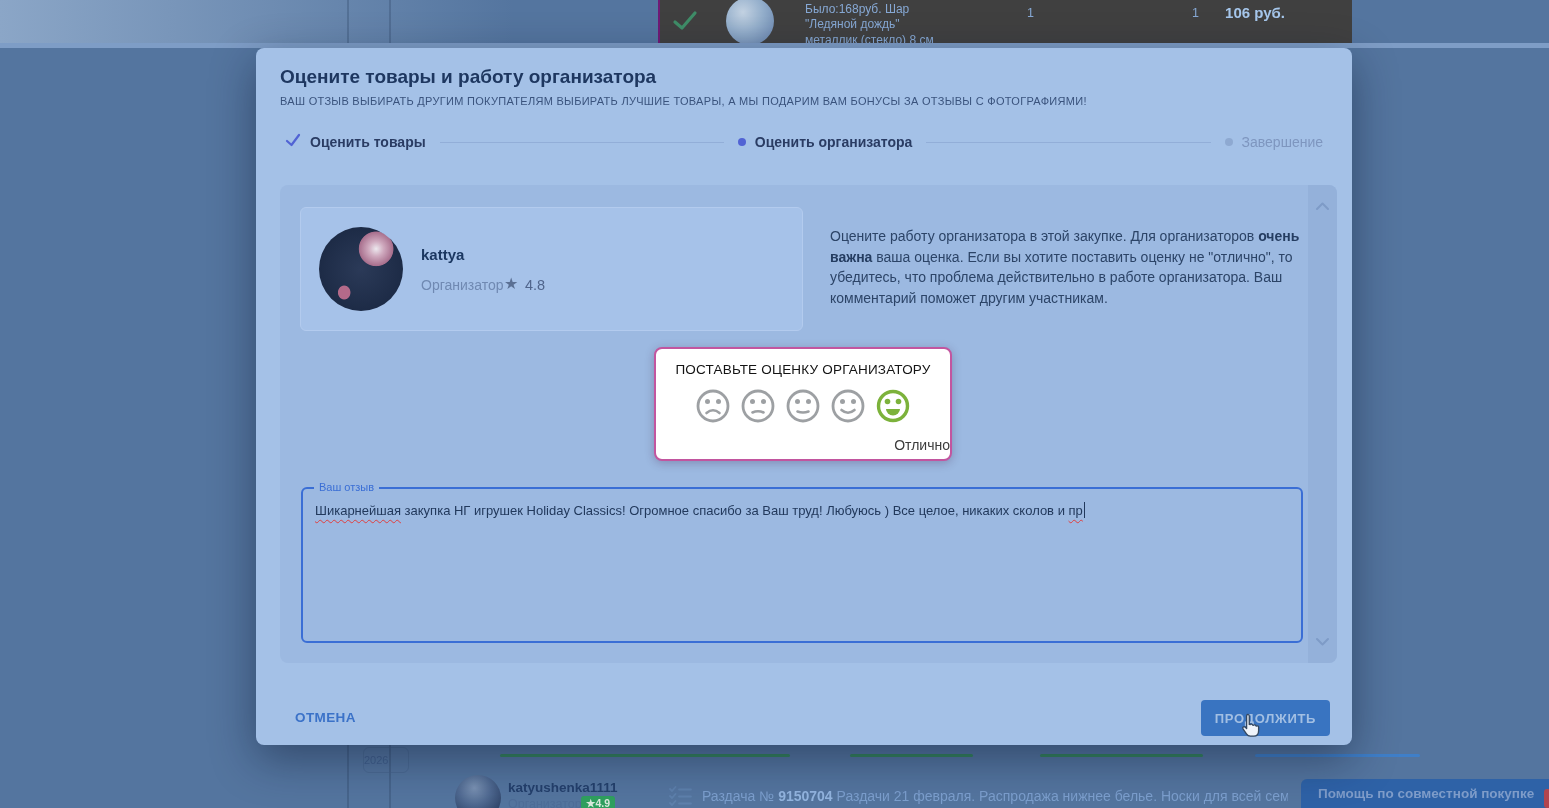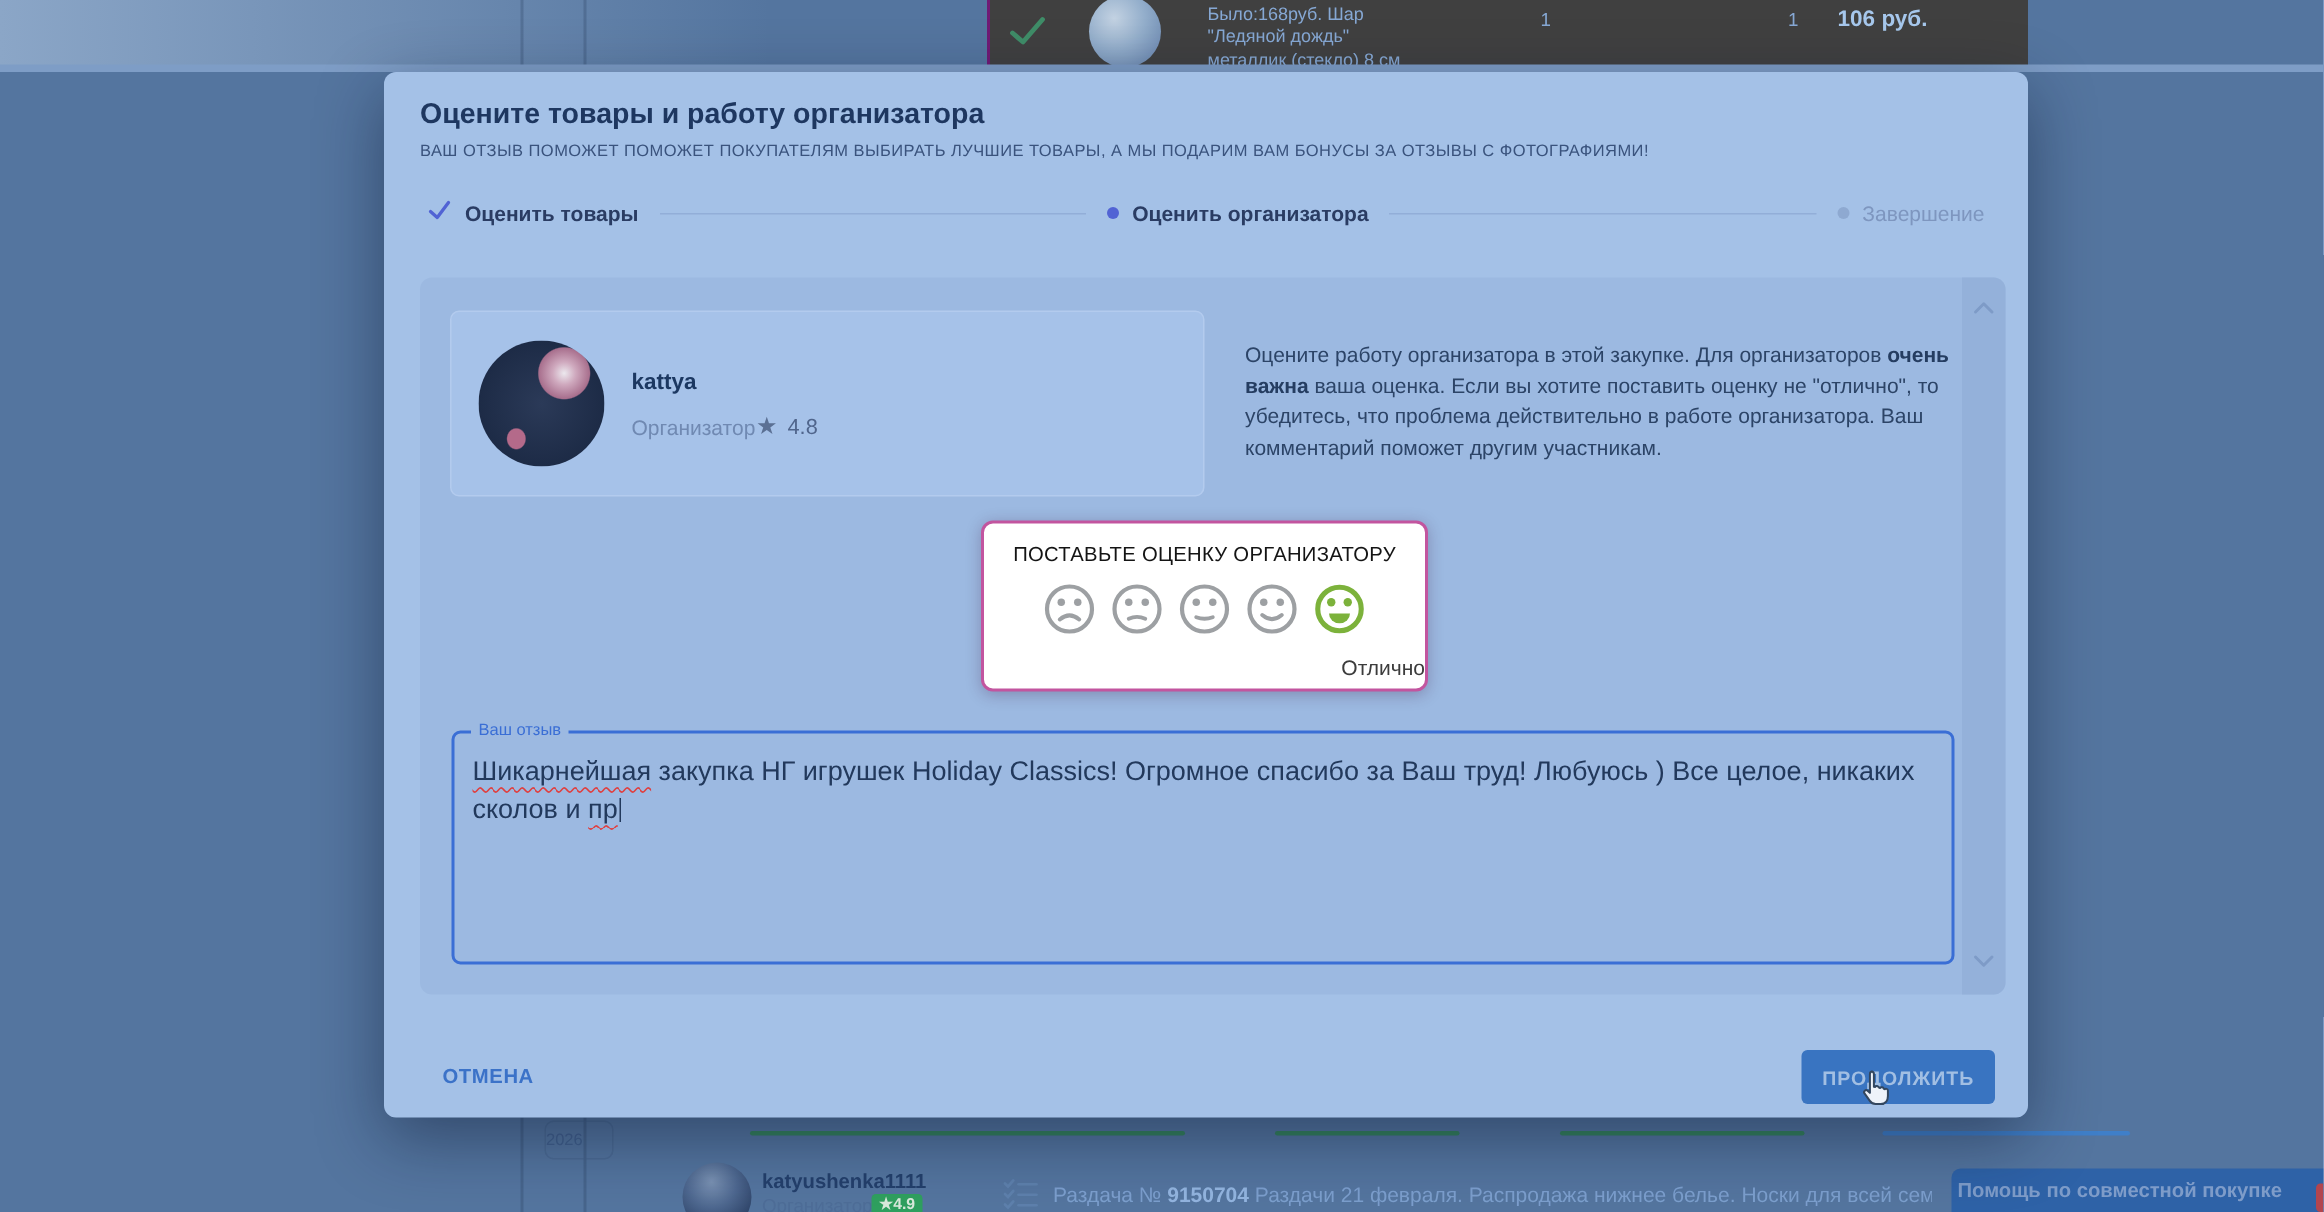--- a/index.html
+++ b/index.html
@@ -34,21 +34,21 @@
   .avatar2 { left:455px; top:775px; width:46px; height:46px; border-radius:50%;
     background:radial-gradient(circle at 42% 28%, #7b93b4 0%, #4e6890 40%, #2b4064 80%); }
   .uname { left:508px; top:780px; font-weight:bold; font-size:13.5px; color:#24406c; }
   .role2 { left:508px; top:797px; font-size:12.5px; color:#4e6d98; }
   .badge { left:581px; top:796px; height:15px; padding:0 5px; background:#2fa05f; border-radius:3px;
     color:#d9e9dc; font-size:10.5px; font-weight:bold; line-height:15px; }
   .raz { left:702px; top:788px; width:586px; font-size:14px; color:#7c9fce; white-space:nowrap; overflow:hidden; }
   .raz b { color:#93b5e0; }
   .help-btn { left:1301px; top:779px; width:248px; height:29px; background:#2e62a7;
     border-radius:6px 0 0 0; color:#7e9cc9; font-weight:bold; font-size:13.5px;
-    line-height:30px; padding-left:4px; }
+    line-height:30px; padding-left:17px; }
   .red-sliver { left:1544px; top:789px; width:5px; height:19px; background:#b2454e; border-radius:3px 0 0 3px; }
 
   
   .modal { left:256px; top:48px; width:1096px; height:697px; background:#a4c1e7;
     border-radius:8px; z-index:10; box-shadow:0 14px 45px rgba(8,20,45,.45); }
   .m-title { left:24px; top:18px; font-size:19px; font-weight:bold; color:#1e3760; }
   .m-sub { left:24px; top:47px; font-size:11px; letter-spacing:.3px; color:#3a537d; }
 
   .stepper { left:29px; right:29px; top:85px; height:18px; display:flex; align-items:center; }
   .step { display:flex; align-items:center; gap:9px; }
@@ -87,21 +87,21 @@
   .rate-title { position:absolute; left:0; right:0; top:13px; text-align:center;
     font-size:13.5px; font-weight:normal; letter-spacing:.2px; color:#141414; }
   .smileys { position:absolute; left:0; right:0; top:38px; display:flex; justify-content:center; gap:7px; }
   .smiley-btn { width:38px; height:38px; border:none; background:none; padding:0; cursor:pointer; }
   .rate-sel { position:absolute; left:0; right:0; top:88px; text-align:right; font-size:14px; color:#3c3c3c; }
 
   .review { position:absolute; left:21px; top:302px; width:1002px; height:156px;
     border:2px solid #3a6ed5; border-radius:6px; }
   .review-label { position:absolute; left:11px; top:-8px; background:#9cb9e1; padding:0 5px;
     font-size:11px; color:#3a6ed5; }
-  .review-text { padding:13px 12px; font-size:18px; line-height:1.4; color:#22395c; }
+  .review-text { padding:13px 12px; font-size:13px; line-height:1.4; color:#22395c; }
   .squiggle { text-decoration:underline; text-decoration-style:wavy;
     text-decoration-color:#e03e3e; text-decoration-thickness:1px; text-underline-offset:4px; }
   .caret { display:inline-block; width:1.5px; height:16px; background:#22395c;
     vertical-align:-3px; margin-left:1px; }
 
   .cancel-btn { position:absolute; left:39px; top:662px; background:none; border:none;
     font-family:inherit; font-weight:bold; font-size:13.5px; letter-spacing:.4px;
     color:#3b72c8; cursor:pointer; }
   .continue-btn { position:absolute; right:22px; top:652px; width:129px; height:36px;
     background:#3974c1; border:none; border-radius:4px; font-family:inherit;
@@ -154,21 +154,21 @@
     <polyline points="2,17 4,19 7.5,15"></polyline>
       <line x1="11" y1="17.5" x2="23" y2="17.5"></line>
   </svg>
 </span>
 <div class="abs raz"><span>Раздача № </span><b>9150704</b><span> Раздачи 21 февраля. Распродажа нижнее белье. Носки для всей семьи. Р...</span></div>
 <div class="abs help-btn">Помощь по совместной покупке</div>
 <div class="abs red-sliver"></div>
 
 <div class="abs modal">
   <div class="abs m-title">Оцените товары и работу организатора</div>
-  <div class="abs m-sub">ВАШ ОТЗЫВ ПОМОЖЕТ ПОМОЖЕТ ПОКУПАТЕЛЯМ ВЫБИРАТЬ ЛУЧШИЕ ТОВАРЫ, А МЫ ПОДАРИМ ВАМ БОНУСЫ ЗА ОТЗЫВЫ С ФОТОГРАФИЯМИ!</div>
+  <div class="abs m-sub">ВАШ ОТЗЫВ ВЫБИРАТЬ ДРУГИМ ПОКУПАТЕЛЯМ ВЫБИРАТЬ ЛУЧШИЕ ТОВАРЫ, А МЫ ПОДАРИМ ВАМ БОНУСЫ ЗА ОТЗЫВЫ С ФОТОГРАФИЯМИ!</div>
 
   <div class="abs stepper">
     <div class="step">
       <span>
         <svg width="16" height="16" viewBox="0 0 16 16">
             <polyline points="2,9 6.5,13 14,3" fill="none" stroke="#5163d4" stroke-width="2.2" stroke-linecap="round" stroke-linejoin="round"></polyline>
           </svg>
       </span>
       <span class="step-label">Оценить товары</span>
     </div>

